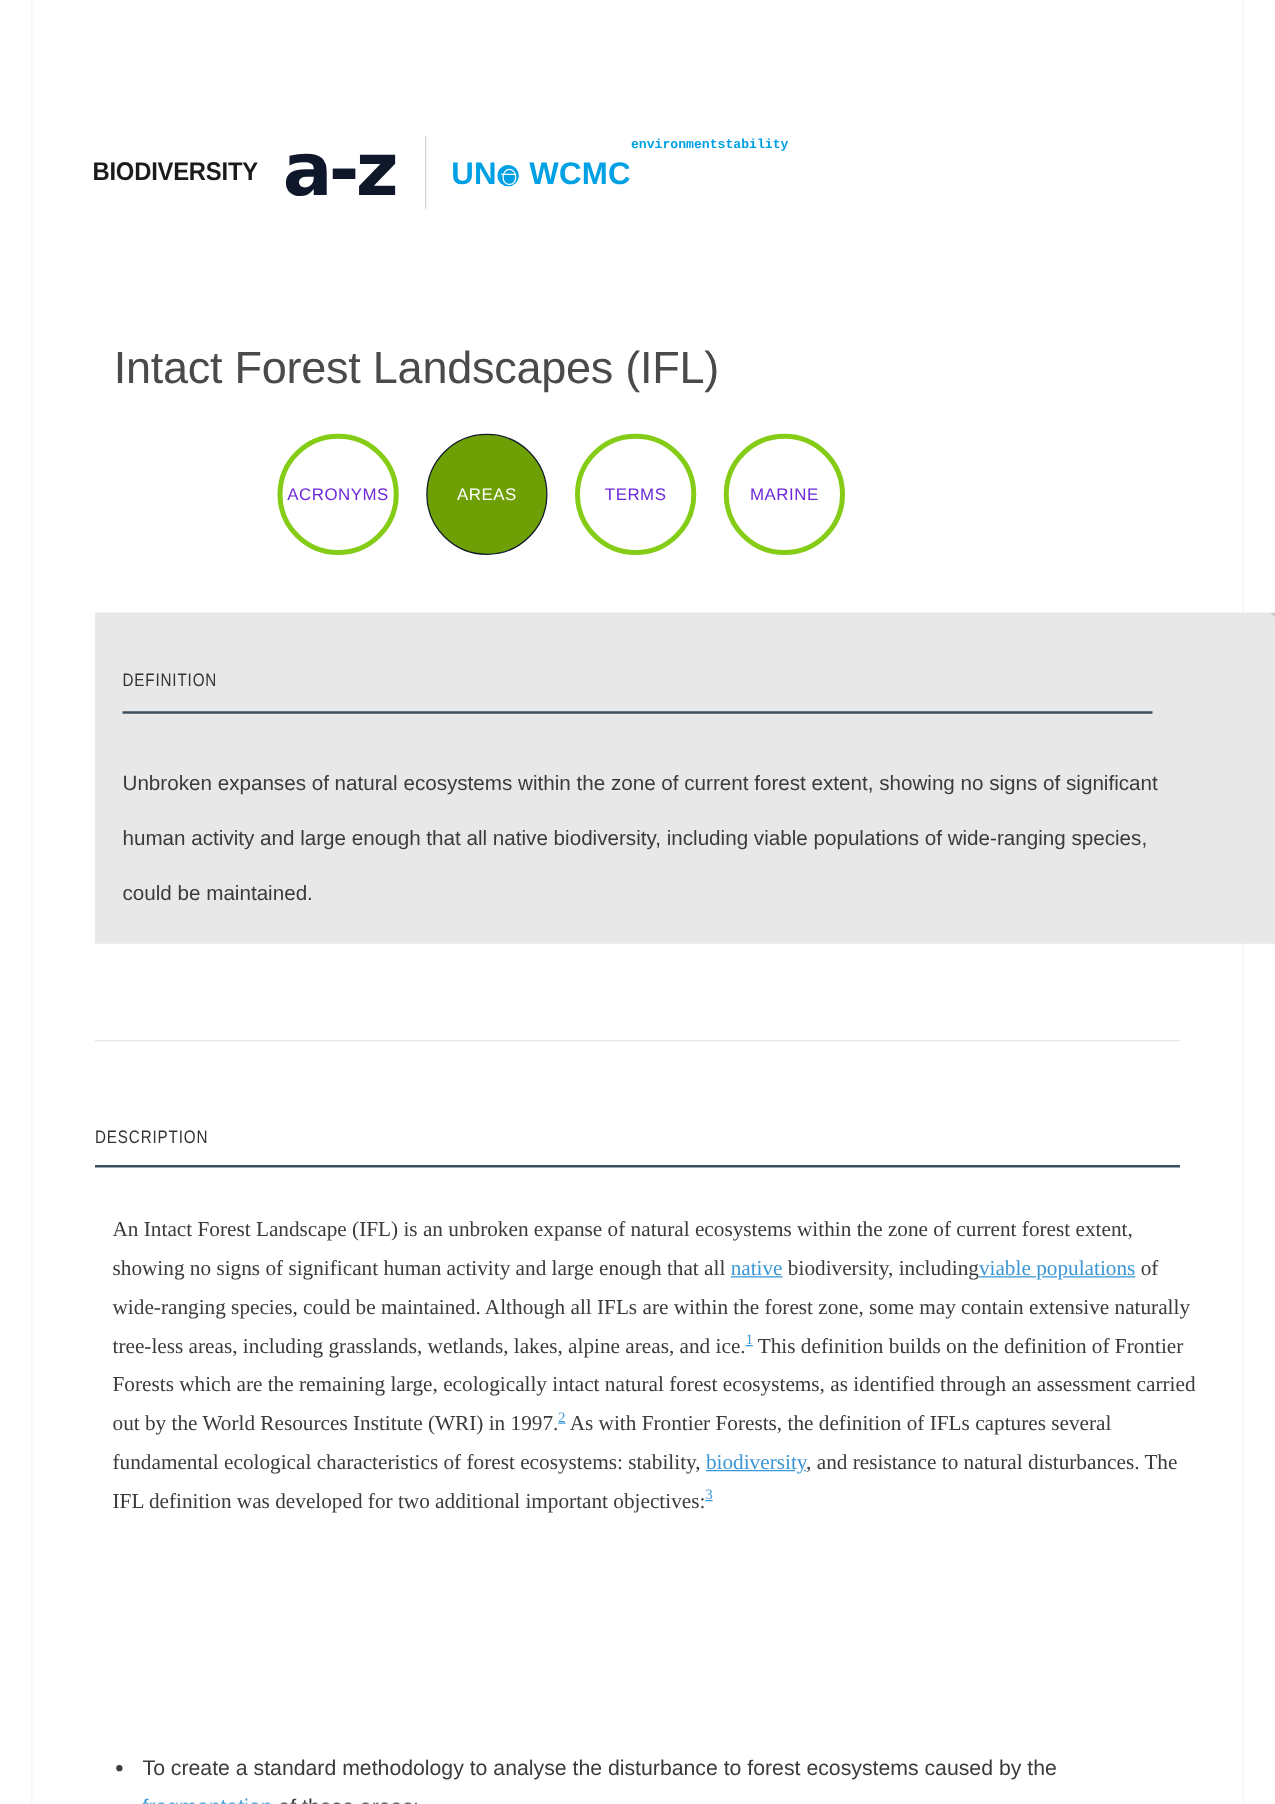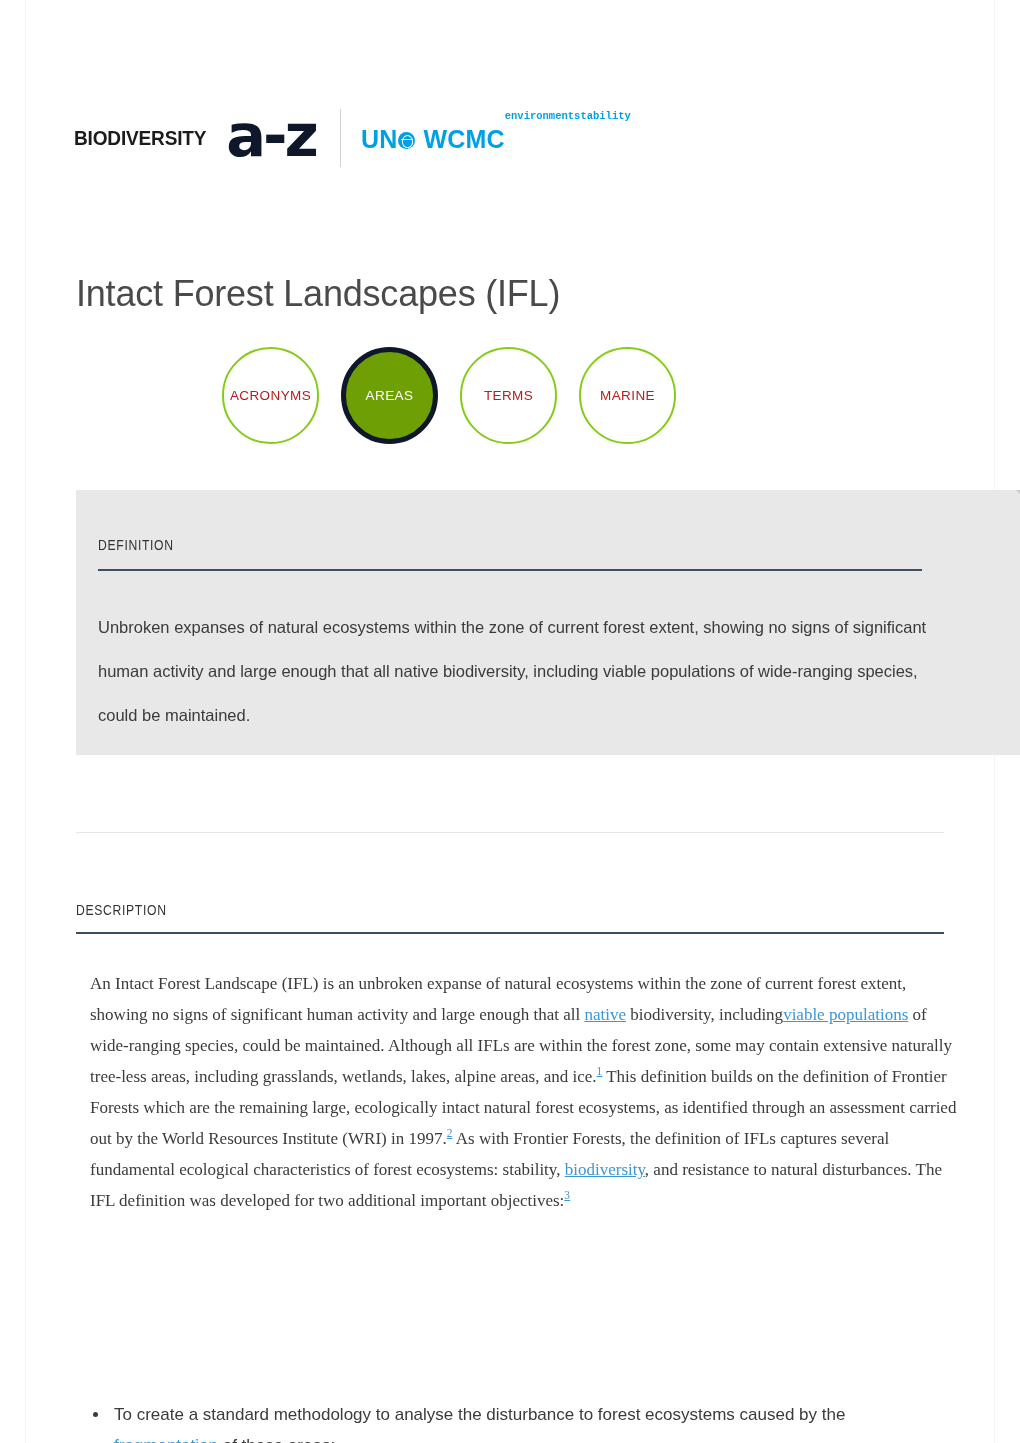--- a/index.html
+++ b/index.html
@@ -124,21 +124,21 @@
     font-size: 10.5px;
     line-height: 12px;
     letter-spacing: 0px;
     margin-top: 2px;
     white-space: nowrap;
   }
 
   
   .page-title {
     position: absolute;
-    left: 76px;
+    left: 91px;
     top: 272px;
     font-family: "Liberation Sans", sans-serif;
     font-size: 36px;
     line-height: 44px;
     font-weight: normal;
     color: #4a4a4a;
     margin: 0;
     letter-spacing: -0.2px;
     white-space: nowrap;
   }
@@ -159,26 +159,26 @@
     align-items: center;
     justify-content: center;
     margin-right: 22px;
     font-family: "Liberation Sans", sans-serif;
     font-size: 13.5px;
     letter-spacing: 0.4px;
     text-align: center;
     user-select: none;
   }
   .cat-circle.inactive {
-    border: 2px solid #84cc16;
+    border: 4px solid #84cc16;
     background: #ffffff;
-    color: #b91c1c;
+    color: #6d28d9;
   }
   .cat-circle.active {
-    border: 5px solid #0f172a;
+    border: 1px solid #0f172a;
     background: #6ea005;
     color: #ffffff;
   }
 
   
   .definition-box {
     position: absolute;
     left: 76px;
     top: 490px;
     width: 984px;

